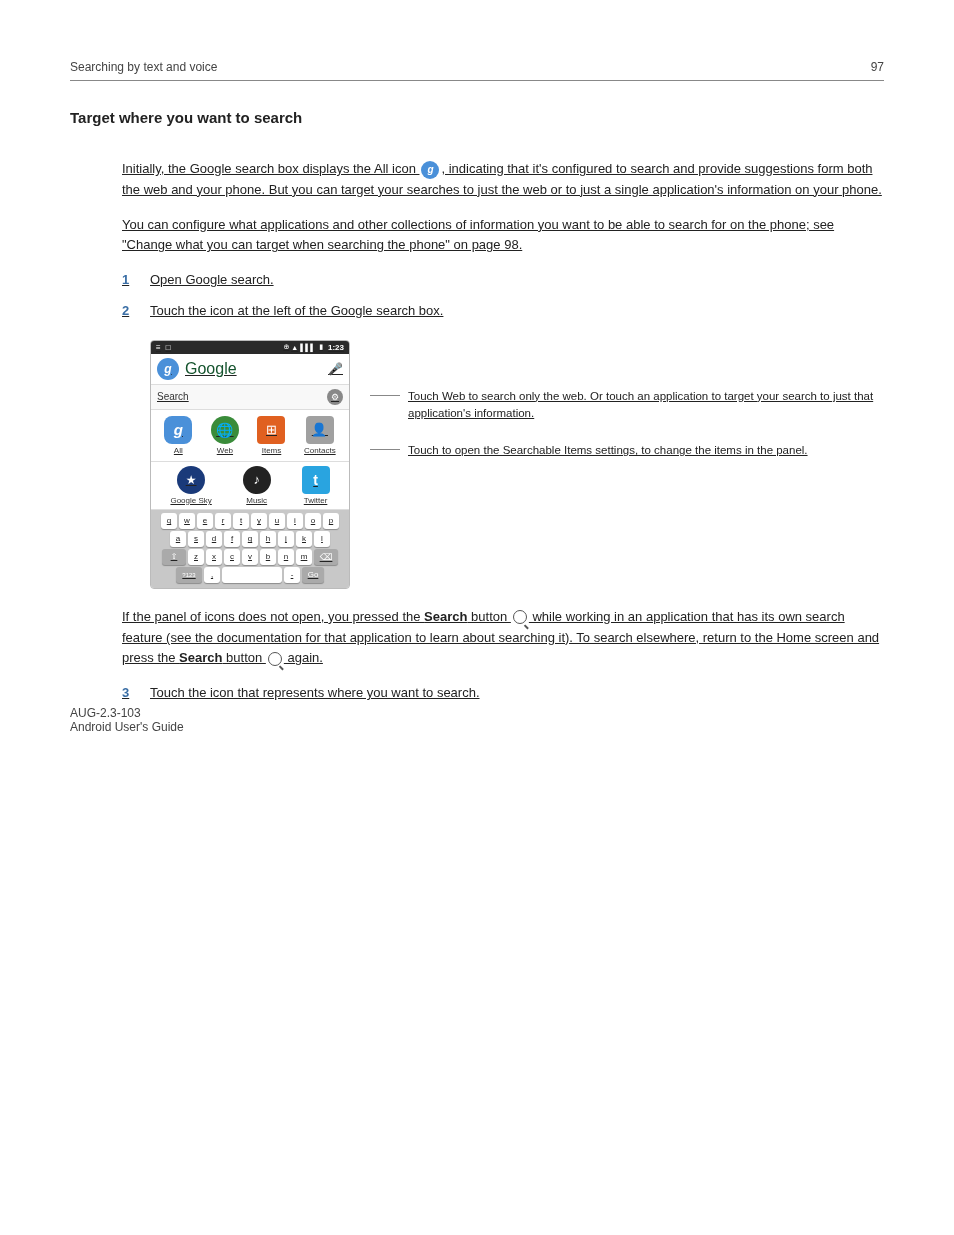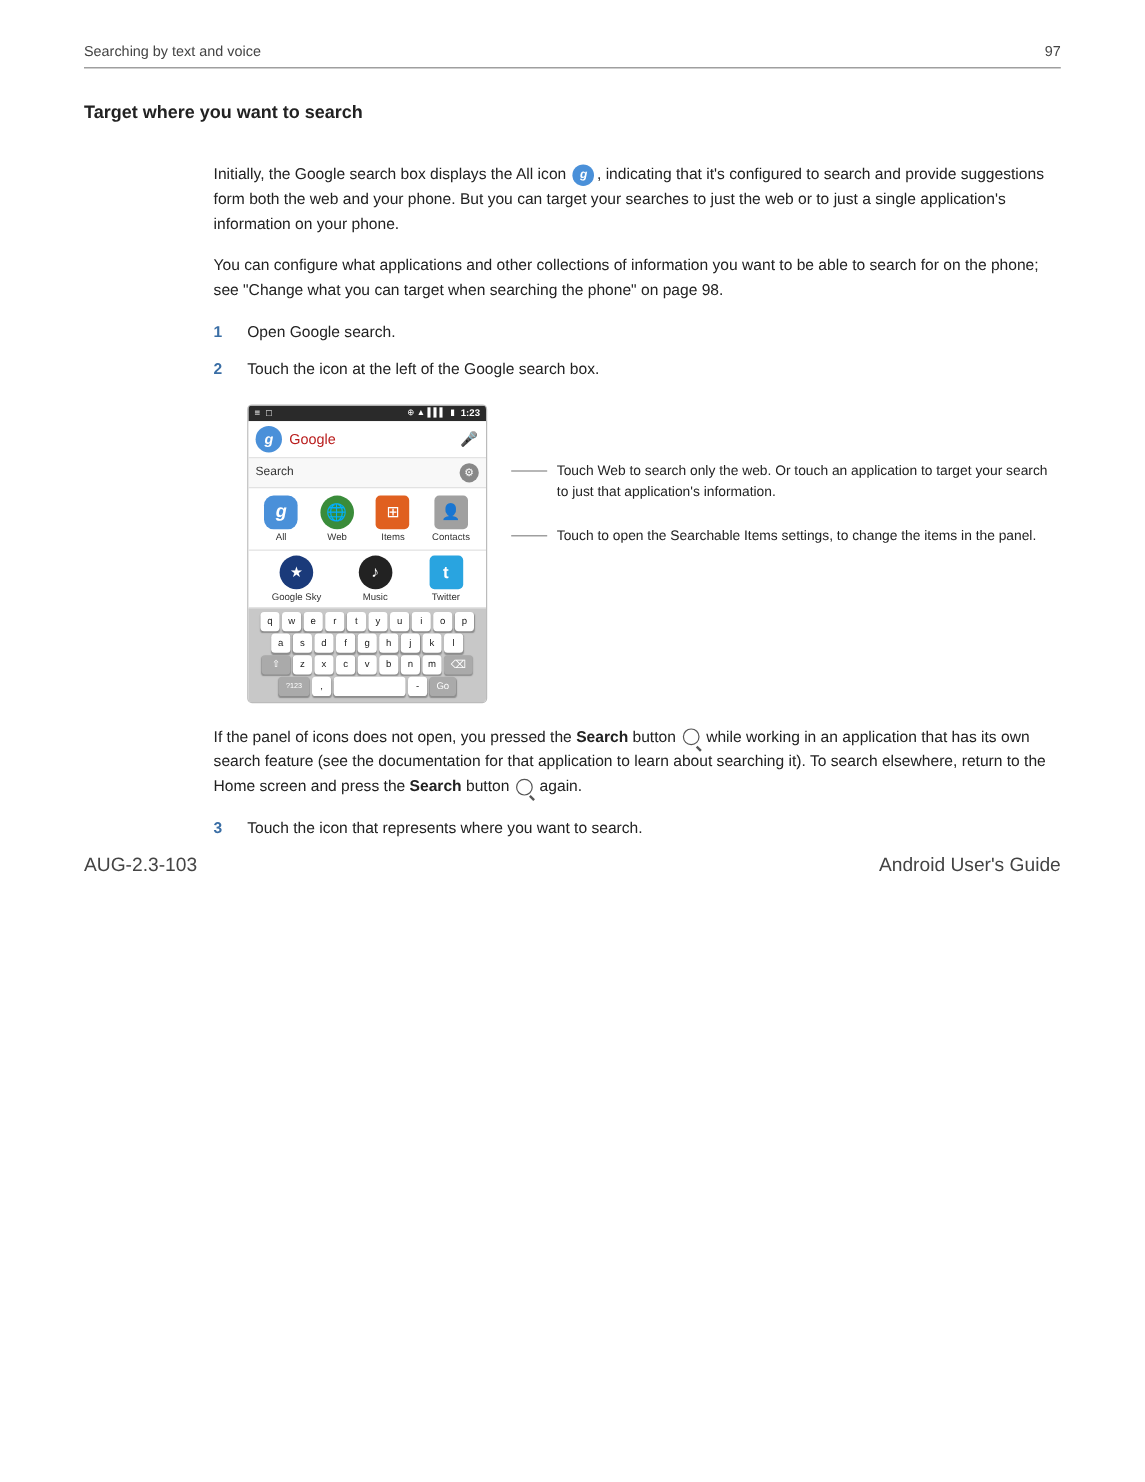--- a/index.html
+++ b/index.html
@@ -7,21 +7,21 @@
       background: #fff;
       font-family: Arial, Helvetica, sans-serif;
       font-size: 13px;
       color: #222;
       width: 954px;
       min-height: 1235px;
       position: relative;
     }
 
     .page-container {
-      padding: 36px 70px 60px 70px;
+      padding: 60px 70px 60px 70px;
       position: relative;
     }
 
     .page-header {
       display: flex;
       justify-content: space-between;
       align-items: center;
       border-bottom: 1px solid #888;
       padding-bottom: 6px;
       margin-bottom: 28px;
@@ -38,21 +38,22 @@
     }
 
     .section-title {
       font-size: 15px;
       font-weight: bold;
       margin-bottom: 33px;
       margin-left: 0;
     }
 
     .content-area {
-      margin-left: 108px;
+      margin-left: 52px;
+      text-decoration: underline;
     }
 
     .paragraph {
       font-size: 13px;
       line-height: 1.6;
       color: #222;
       margin-bottom: 14px;
     }
 
     .numbered-list {
@@ -285,22 +286,23 @@
       line-height: 1.5;
     }
 
     .page-footer {
       display: flex;
       justify-content: space-between;
       position: absolute;
       bottom: 40px;
       left: 70px;
       right: 70px;
-      font-size: 16px;
+      font-size: 12px;
       color: #444;
+      flex-direction: column;
     }
 
     .icon-inline {
       display: inline-block;
       width: 18px;
       height: 18px;
       background: #4a90d9;
       border-radius: 50%;
       color: #fff;
       font-size: 10px;
@@ -404,21 +406,21 @@
             <span style="font-size:7px;">⊕</span>
             <span style="font-size:7px;">▲</span>
             <span style="font-size:7px;">▌▌▌</span>
             <span style="font-size:7px; margin-left:2px;">▮</span>
             <span style="font-size:8px; margin-left:3px; font-weight:bold;">1:23</span>
           </div>
         </div>
 
         <div class="phone-search-bar">
           <div class="google-icon-circle">g</div>
-          <span class="search-input-mock" style="color:#b91c1c; font-size:12px;">Google</span>
+          <span class="search-input-mock" style="color:#14532d; font-size:16px;">Google</span>
           <span class="mic-icon">🎤</span>
         </div>
 
         <div class="search-panel-header">
           <span>Search</span>
           <div class="settings-gear">⚙</div>
         </div>
 
         <div class="search-targets-row">
           <div class="target-item">

